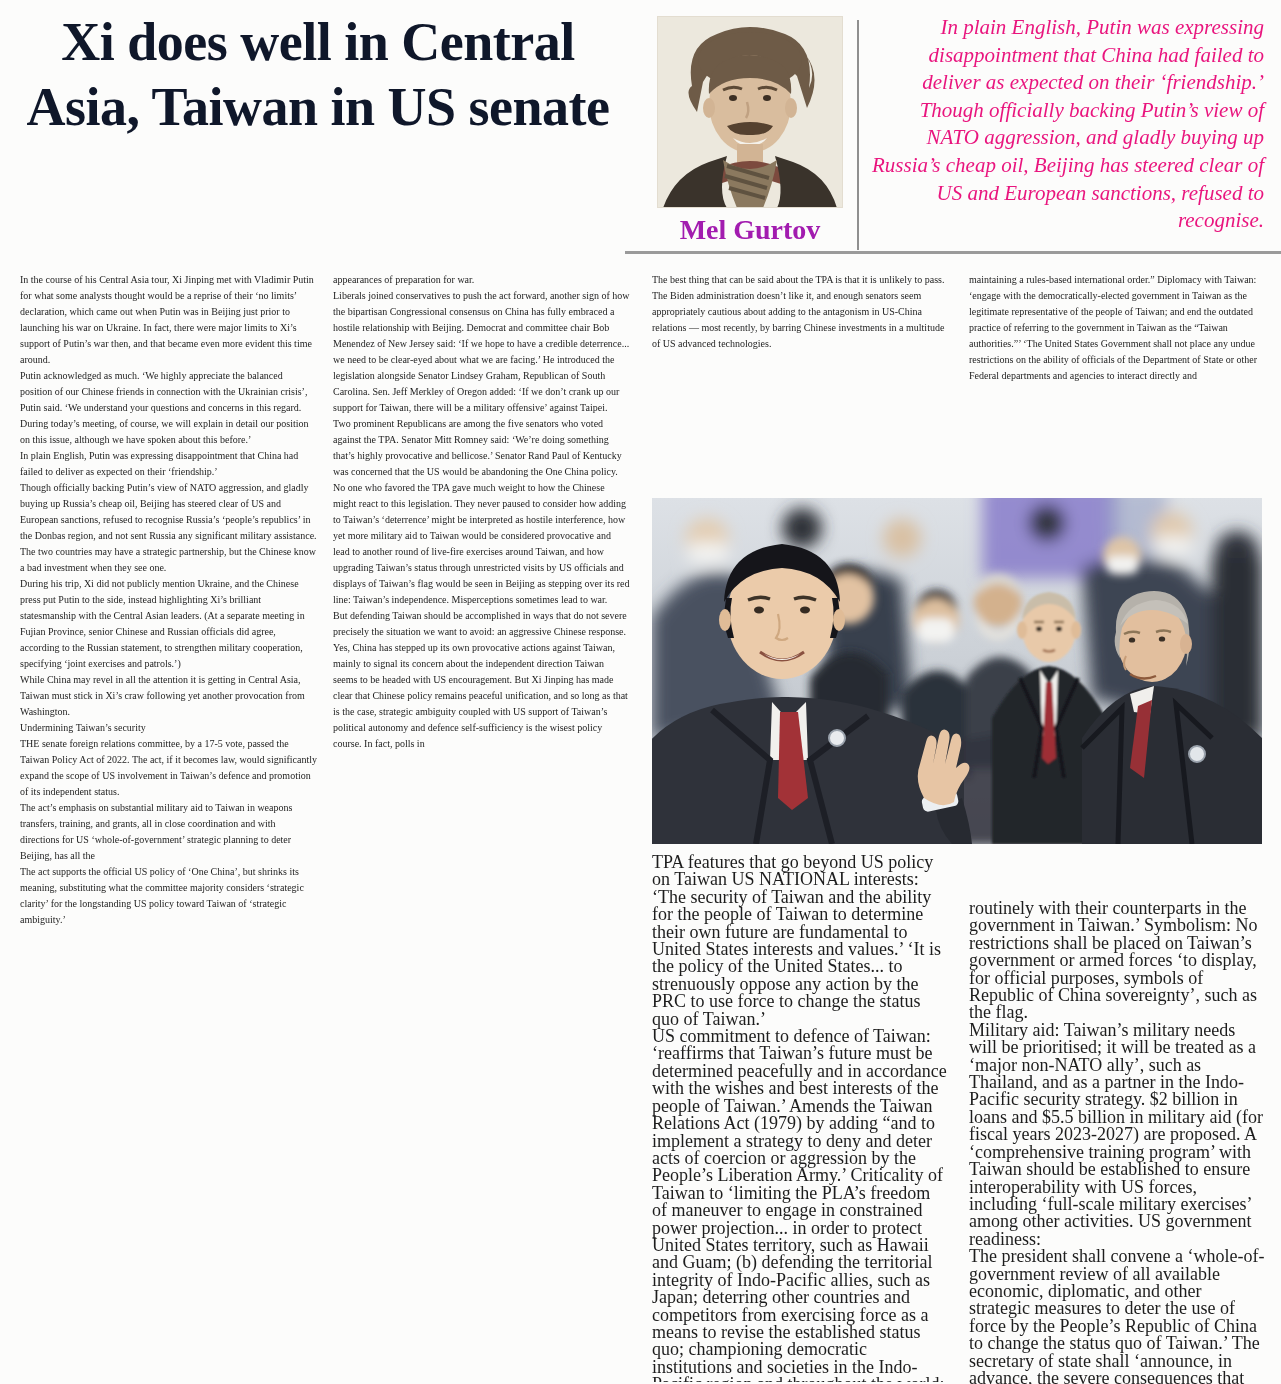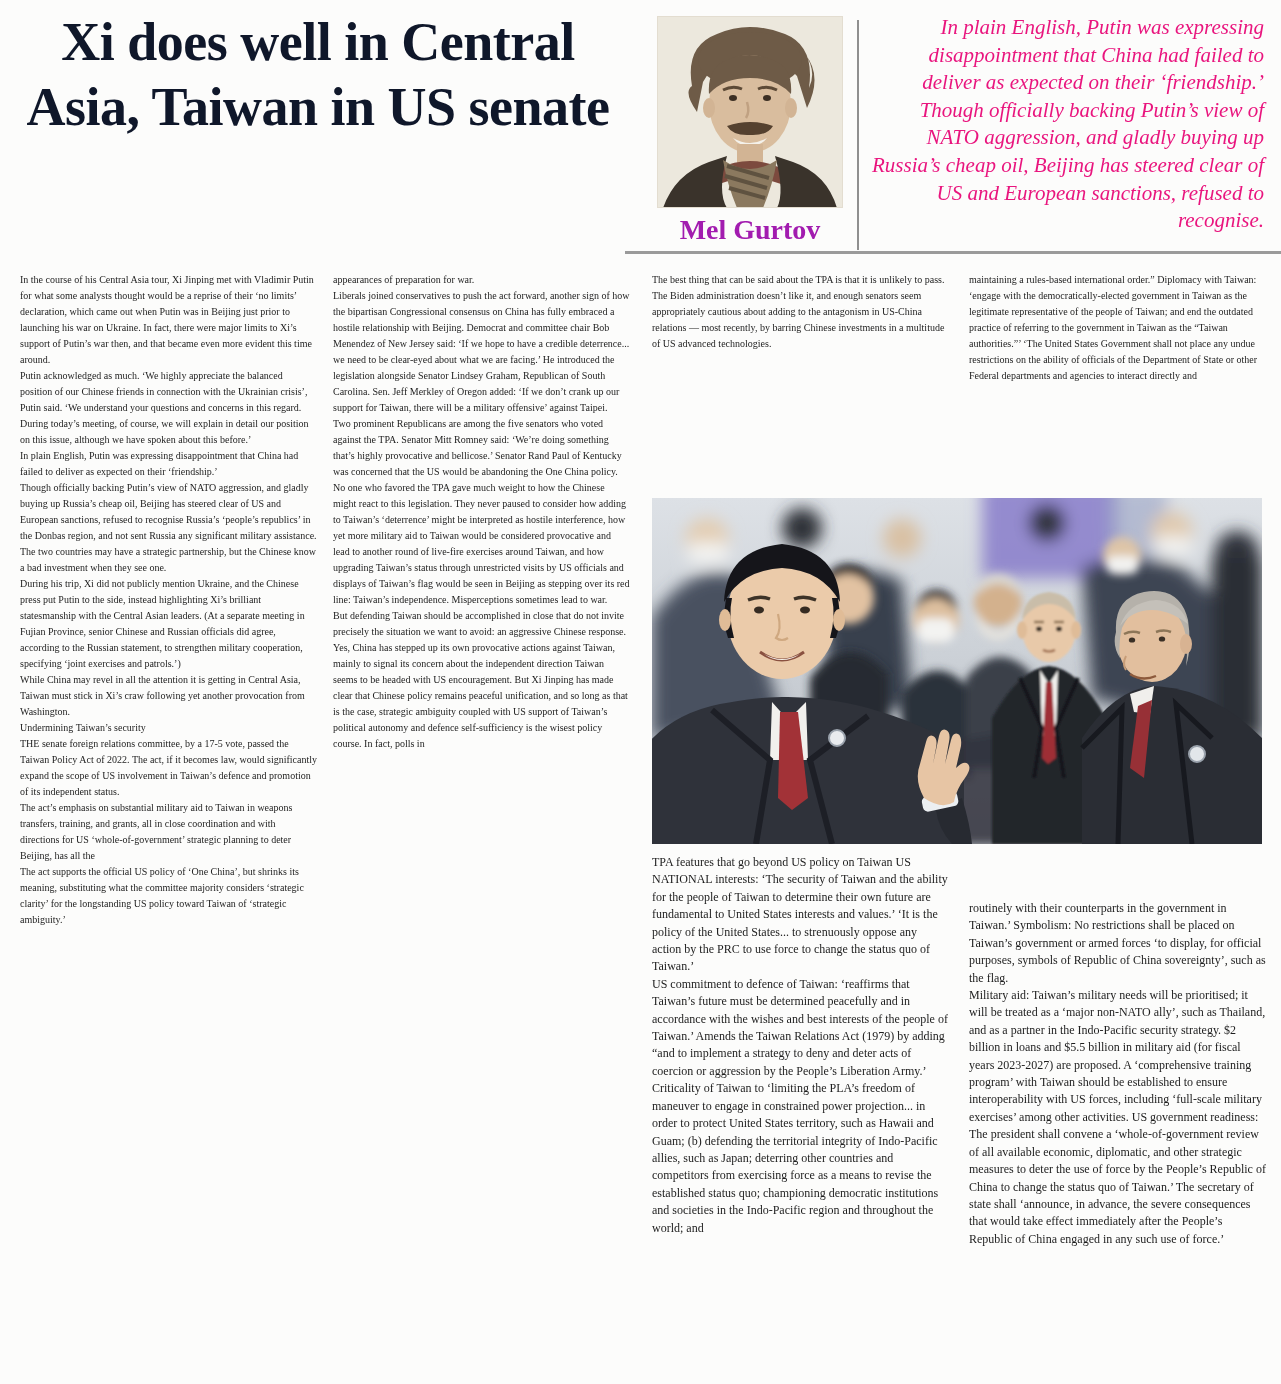--- a/index.html
+++ b/index.html
@@ -11,21 +11,21 @@
   .author-block{position:absolute;left:652px;top:16px;width:196px;text-align:center;}
   .author-photo{width:186px;height:192px;margin:0 auto;overflow:hidden;background:#f2efe9;}
   .author-name{margin-top:6px;font-size:28px;font-weight:bold;color:#a21caf;}
   .vdivider{position:absolute;left:857px;top:20px;width:2px;height:230px;background:#8f8f8f;}
   .pull-quote{position:absolute;left:872px;top:14px;width:392px;text-align:right;
               font-style:italic;font-size:21px;line-height:27.6px;color:#e9157e;}
   .hrule{position:absolute;left:625px;top:251px;width:656px;height:3px;background:#9a9a9a;}
   
   .col{position:absolute;width:297px;font-size:10px;line-height:16px;overflow:hidden;}
   .col p{margin:0;padding:0;}
-  .col.dense{font-size:12px;line-height:17.4px;}
+  .col.dense{font-size:18px;line-height:17.4px;}
   .col1{left:20px;top:272px;height:1108px;}
   .col2{left:333px;top:272px;height:1108px;}
   .col3-top{left:652px;top:272px;height:224px;}
   .col4-top{left:969px;top:272px;height:224px;}
   .col3-bot{left:652px;top:854px;height:528px;}
   .col4-bot{left:969px;top:900px;height:528px;}
   
   .photo{position:absolute;left:652px;top:498px;width:610px;height:346px;margin:0;
          overflow:hidden;background:#ccd2d8;}
   .photo svg{display:block;}
@@ -89,21 +89,21 @@
     <p>THE senate foreign relations committee, by a 17-5 vote, passed the Taiwan Policy Act of 2022. The act, if it becomes law, would significantly expand the scope of US involvement in Taiwan’s defence and promotion of its independent status.</p>
     <p>The act’s emphasis on substantial military aid to Taiwan in weapons transfers, training, and grants, all in close coordination and with directions for US ‘whole-of-government’ strategic planning to deter Beijing, has all the</p>
     <p>The act supports the official US policy of ‘One China’, but shrinks its meaning, substituting what the committee majority considers ‘strategic clarity’ for the longstanding US policy toward Taiwan of ‘strategic ambiguity.’</p>
   </div>
 
   <div class="col col2">
     <p>appearances of preparation for war.</p>
     <p>Liberals joined conservatives to push the act forward, another sign of how the bipartisan Congressional consensus on China has fully embraced a hostile relationship with Beijing. Democrat and committee chair Bob Menendez of New Jersey said: ‘If we hope to have a credible deterrence... we need to be clear-eyed about what we are facing.’ He introduced the legislation alongside Senator Lindsey Graham, Republican of South Carolina. Sen. Jeff Merkley of Oregon added: ‘If we don’t crank up our support for Taiwan, there will be a military offensive’ against Taipei.</p>
     <p>Two prominent Republicans are among the five senators who voted against the TPA. Senator Mitt Romney said: ‘We’re doing something that’s highly provocative and bellicose.’ Senator Rand Paul of Kentucky was concerned that the US would be abandoning the One China policy.</p>
     <p>No one who favored the TPA gave much weight to how the Chinese might react to this legislation. They never paused to consider how adding to Taiwan’s ‘deterrence’ might be interpreted as hostile interference, how yet more military aid to Taiwan would be considered provocative and lead to another round of live-fire exercises around Taiwan, and how upgrading Taiwan’s status through unrestricted visits by US officials and displays of Taiwan’s flag would be seen in Beijing as stepping over its red line: Taiwan’s independence. Misperceptions sometimes lead to war.</p>
-    <p>But defending Taiwan should be accomplished in close that do not invite precisely the situation we want to avoid: an aggressive Chinese response.</p>
+    <p>But defending Taiwan should be accomplished in ways that do not severe precisely the situation we want to avoid: an aggressive Chinese response.</p>
     <p>Yes, China has stepped up its own provocative actions against Taiwan, mainly to signal its concern about the independent direction Taiwan seems to be headed with US encouragement. But Xi Jinping has made clear that Chinese policy remains peaceful unification, and so long as that is the case, strategic ambiguity coupled with US support of Taiwan’s political autonomy and defence self-sufficiency is the wisest policy course. In fact, polls in</p>
   </div>
 
   <div class="col col3-top">
     <p>The best thing that can be said about the TPA is that it is unlikely to pass. The Biden administration doesn’t like it, and enough senators seem appropriately cautious about adding to the antagonism in US-China relations — most recently, by barring Chinese investments in a multitude of US advanced technologies.</p>
   </div>
 
   <div class="col col4-top">
     <p>maintaining a rules-based international order.” Diplomacy with Taiwan: ‘engage with the democratically-elected government in Taiwan as the legitimate representative of the people of Taiwan; and end the outdated practice of referring to the government in Taiwan as the “Taiwan authorities.”’ ‘The United States Government shall not place any undue restrictions on the ability of officials of the Department of State or other Federal departments and agencies to interact directly and</p>
   </div>

